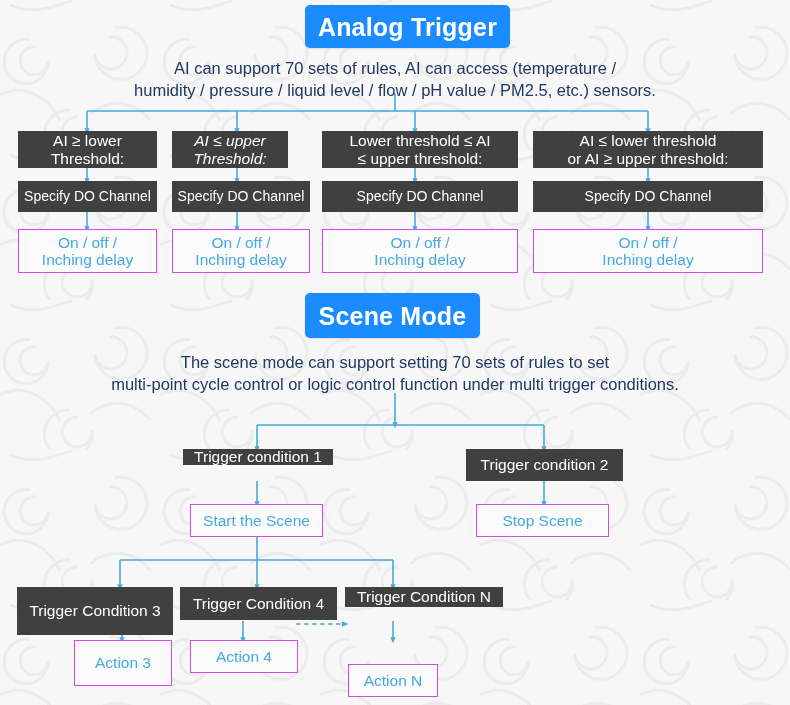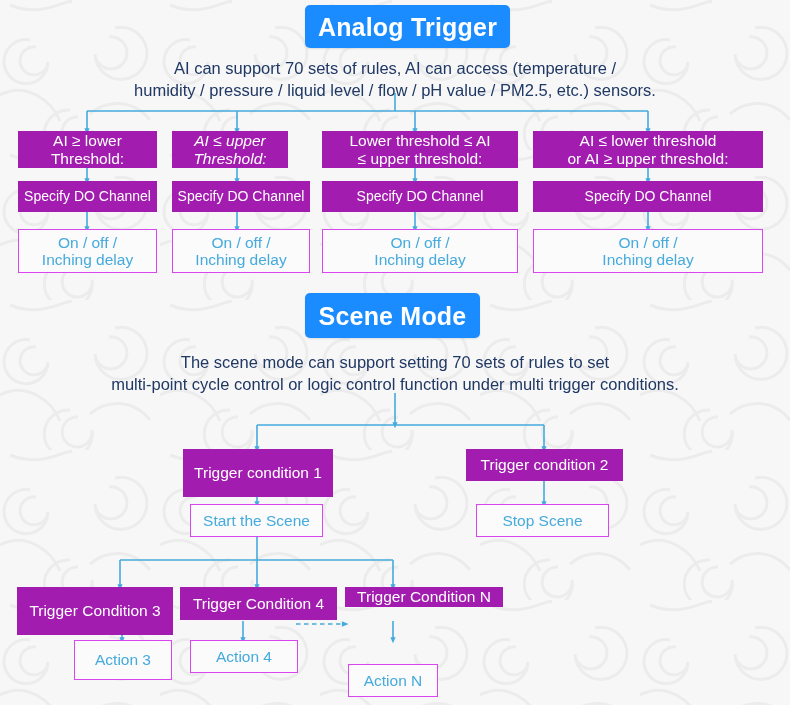--- a/index.html
+++ b/index.html
@@ -63,21 +63,21 @@
     position: absolute;
     text-align: center;
     color: #1f3864;
     font-size: 16.5px;
     line-height: 1.32;
     font-weight: normal;
   }
 
   
   .box-orange {
-    background: #a21caf;
+    background: #404040;
     color: #ffffff;
     font-size: 15px;
   }
   .box-orange.small {
     font-size: 14px;
   }
   .box-orange.cond {
     font-size: 15.5px;
   }
 
@@ -193,28 +193,28 @@
 or AI ≥ upper threshold:</div>
     <div class="node box-orange small" style="left:533px; top:181px; width:230px; height:31px;">Specify DO Channel</div>
     <div class="node box-blue" style="left:533px; top:229px; width:230px; height:44px; white-space:pre-line;">On / off /
 Inching delay</div>
 
     <div class="node title-pill" style="left:305px; top:293px; width:175px; height:45px;">Scene Mode</div>
 
     <div class="caption" style="left:45px; top:352px; width:700px; white-space:pre-line;">The scene mode can support setting 70 sets of rules to set
 multi-point cycle control or logic control function under multi trigger conditions.</div>
 
-    <div class="node box-orange cond" style="left:183px; top:449px; width:150px; height:48px;">Trigger condition 1</div>
+    <div class="node box-orange cond" style="left:183px; top:449px; width:150px; height:16px;">Trigger condition 1</div>
     <div class="node box-orange cond" style="left:466px; top:449px; width:157px; height:32px;">Trigger condition 2</div>
 
     <div class="node box-blue" style="left:190px; top:504px; width:133px; height:33px;">Start the Scene</div>
     <div class="node box-blue" style="left:476px; top:504px; width:133px; height:33px;">Stop Scene</div>
 
     <div class="node box-orange cond" style="left:17px; top:587px; width:156px; height:48px;">Trigger Condition 3</div>
     <div class="node box-orange cond" style="left:180px; top:587px; width:157px; height:33px;">Trigger Condition 4</div>
     <div class="node box-orange cond" style="left:345px; top:587px; width:158px; height:20px;">Trigger Condition N</div>
 
-    <div class="node box-blue" style="left:74px; top:640px; width:98px; height:40px;">Action 3</div>
+    <div class="node box-blue" style="left:74px; top:640px; width:98px; height:46px;">Action 3</div>
     <div class="node box-blue" style="left:190px; top:640px; width:108px; height:33px;">Action 4</div>
     <div class="node box-blue" style="left:348px; top:640px; width:90px; height:33px;margin-top:24px;">Action N</div>
 
   </div>
 </div>
 
 </body></html>

